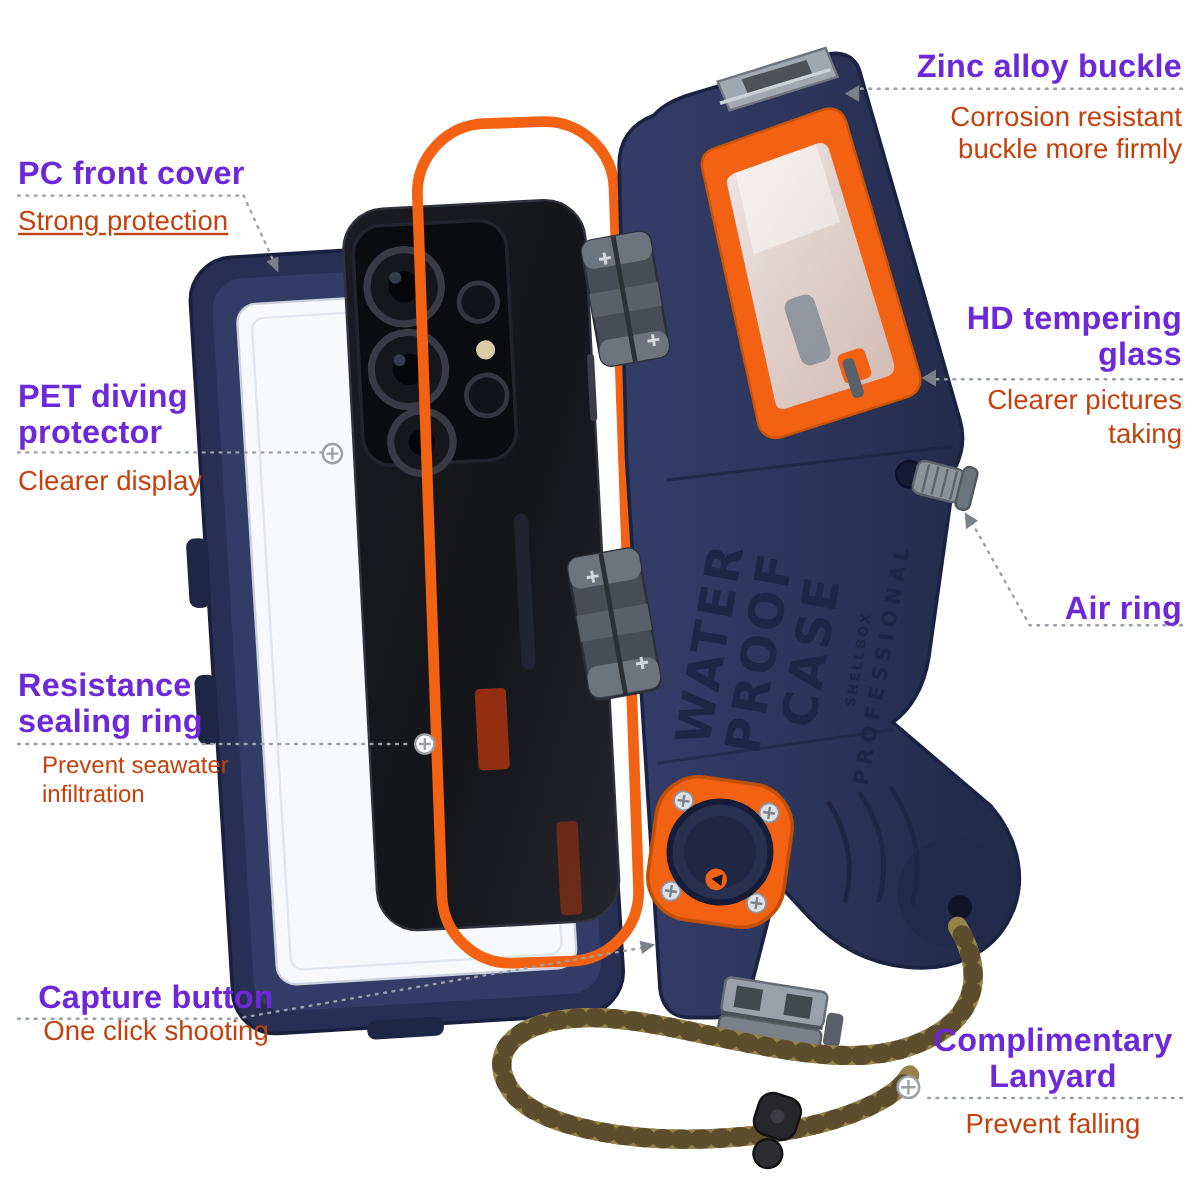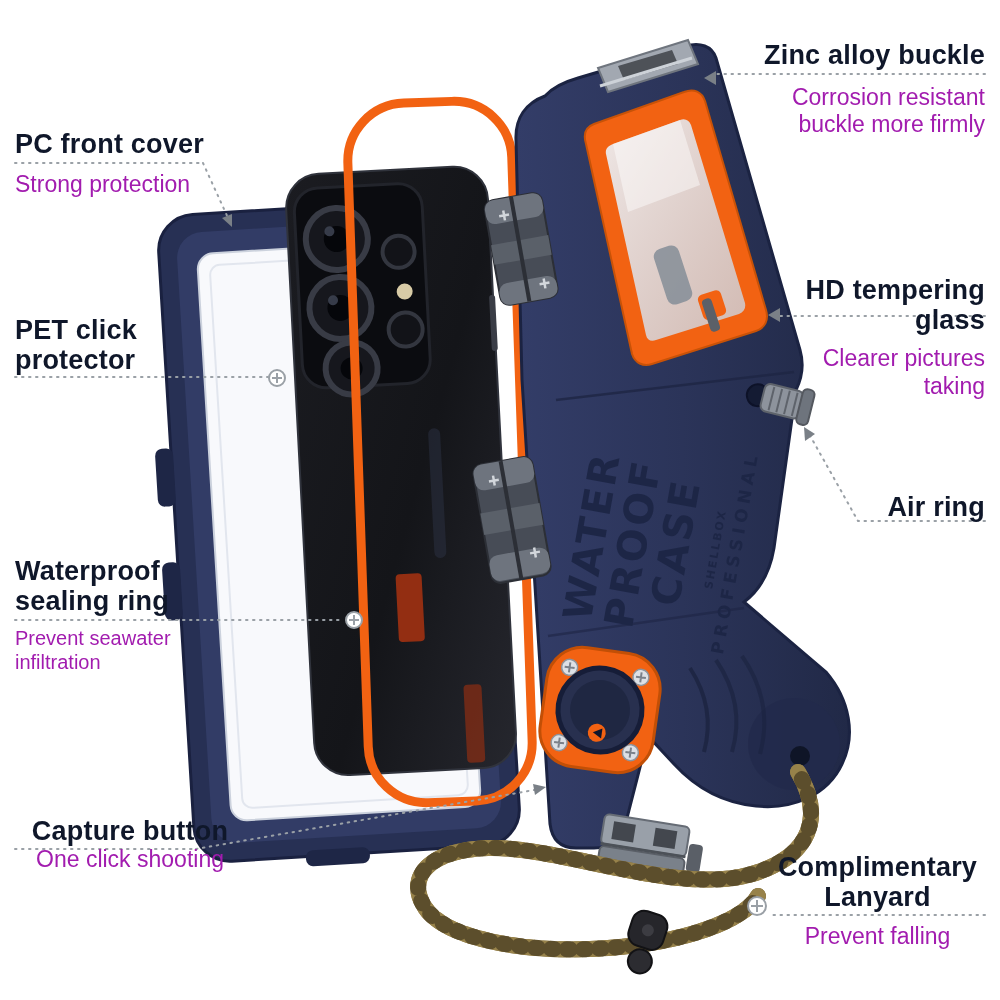--- a/index.html
+++ b/index.html
@@ -2,23 +2,23 @@
 <html><head>
 <meta charset="utf-8">
 <style>
   * { margin:0; padding:0; box-sizing:border-box; }
   html,body { width:1000px; height:1000px; background:#ffffff;
     font-family:"Liberation Sans","DejaVu Sans",sans-serif; }
   .stage { position:relative; width:1000px; height:1000px; background:#ffffff; overflow:hidden; }
   .art { position:absolute; left:0; top:0; z-index:1; }
   .callout { position:absolute; z-index:5; }
   .callout.right { text-align:right; }
-  .callout .title { font-weight:bold; color:#0f172a; font-size:27px; line-height:1.12; letter-spacing:0.2px; }
-  .callout .desc  { color:#a21caf; font-size:23px; line-height:1.18; font-weight:400; }
-  .callout.small-desc .desc { font-size:20px; }
+  .callout .title { font-weight:bold; color:#6d28d9; font-size:27px; line-height:1.12; letter-spacing:0.2px; }
+  .callout .desc  { color:#c2410c; font-size:23px; line-height:1.18; font-weight:400; }
+  .callout.small-desc .desc { font-size:20px;margin-left:20px; }
 </style>
 </head>
 <body>
 
 <div class="stage">
 
   <svg class="art" width="1000" height="1000" viewBox="0 0 1000 1000">
     <defs>
       <linearGradient id="phoneGrad" x1="0" y1="0" x2="1" y2="1">
         <stop offset="0" stop-color="#1b1c21"></stop>
@@ -212,43 +212,44 @@
       <path d="M272,378 H282 M277,373 V383" fill="none"></path>
       <circle cx="354" cy="620" r="8"></circle>
       <path d="M349,620 H359 M354,615 V625" fill="none"></path>
       <circle cx="757" cy="906" r="9"></circle>
       <path d="M751,906 H763 M757,900 V912" fill="none"></path>
     </g>
   </svg>
 
   <div class="callout" style="left:15px; top:129px; width:230px;">
     <div class="title">PC front cover</div>
-    <div class="desc" style="margin-top:12px;">Strong protection</div>
+    <div class="desc" style="margin-top:12px;text-decoration:underline;">Strong protection</div>
   </div>
 
   <div class="callout" style="left:15px; top:315px; width:240px;">
-    <div class="title">PET click protector</div>
+    <div class="title">PET diving protector</div>
+    <div class="desc" style="margin-top:12px;">Clearer display</div>
   </div>
 
   <div class="callout small-desc" style="left:15px; top:556px; width:200px;">
-    <div class="title">Waterproof sealing ring</div>
+    <div class="title">Resistance sealing ring</div>
     <div class="desc" style="margin-top:11px;">Prevent seawater infiltration</div>
   </div>
 
   <div class="callout" style="left:15px; top:816px; width:230px;text-align:center;">
     <div class="title">Capture button</div>
     <div class="desc" style="margin-top:0;">One click shooting</div>
   </div>
 
   <div class="callout right" style="right:15px; top:40px; width:250px;">
     <div class="title">Zinc alloy buckle</div>
     <div class="desc" style="margin-top:14px; margin-left:35px;">Corrosion resistant buckle more firmly</div>
   </div>
 
-  <div class="callout right" style="right:15px; top:250px; width:190px;margin-top:25px;">
+  <div class="callout right" style="right:15px; top:250px; width:190px;">
     <div class="title">HD tempering glass</div>
     <div class="desc" style="margin-top:10px;text-align:right;">Clearer pictures taking</div>
   </div>
 
   <div class="callout right" style="right:15px; top:492px; width:170px;">
     <div class="title">Air ring</div>
   </div>
 
   <div class="callout right" style="right:15px; top:852px; width:215px;text-align:center;">
     <div class="title">Complimentary Lanyard</div>

